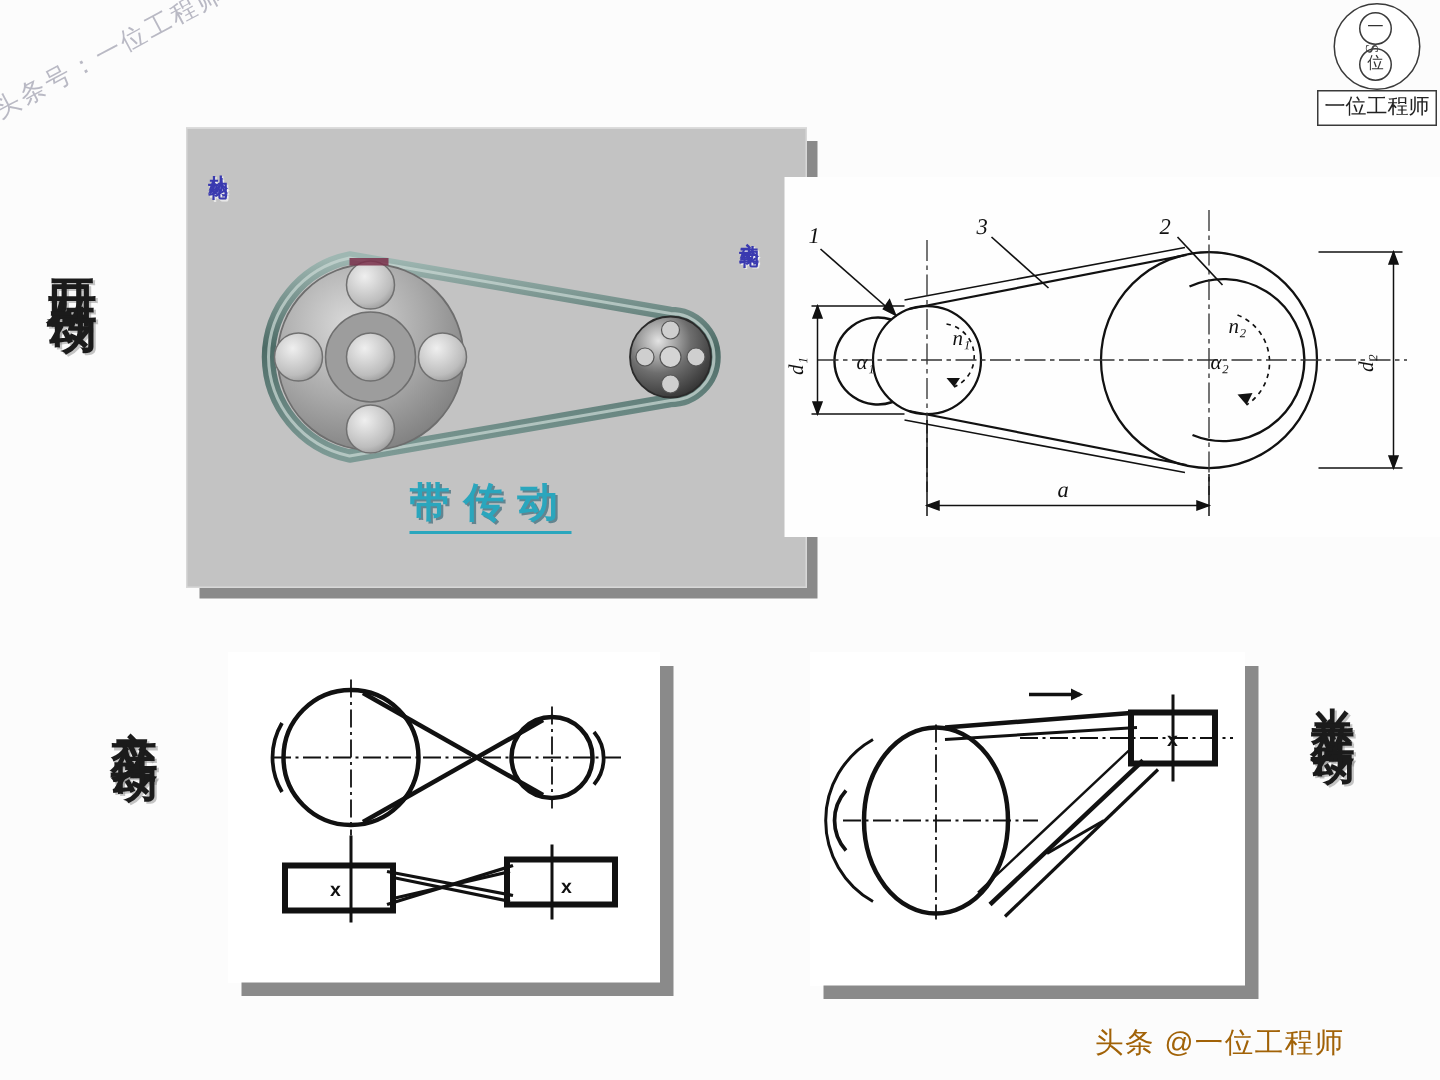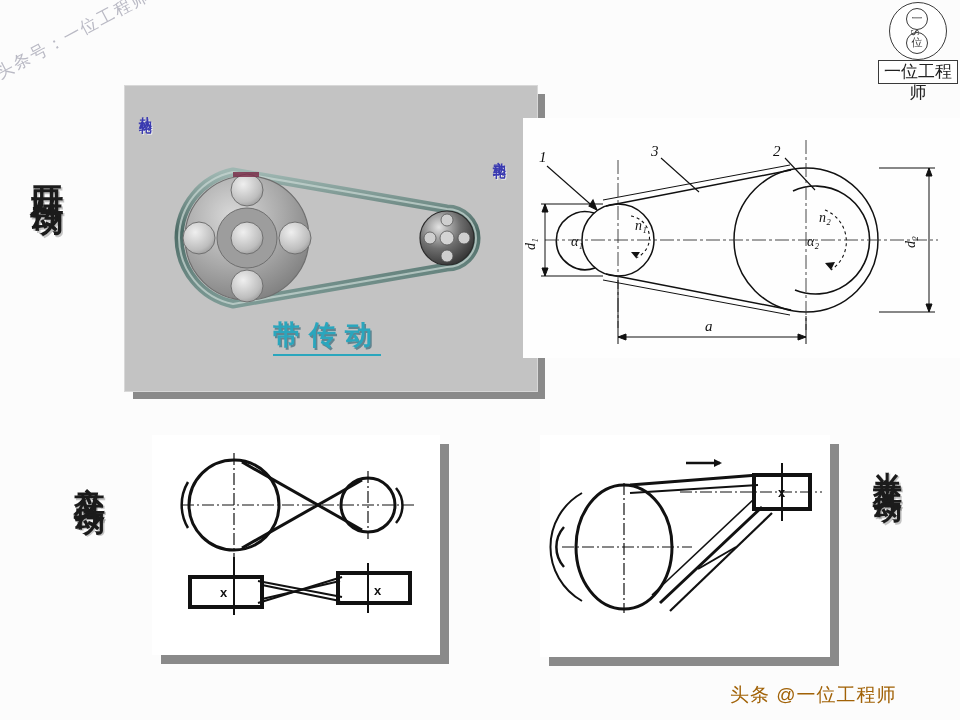--- a/index.html
+++ b/index.html
@@ -52,21 +52,21 @@
   }
   .logo .lsub.top{left:28px;top:6px;}
   .logo .lsub.bot{left:28px;top:30px;}
   .logo .lswirl{
     position:absolute;left:33px;top:23px;font-size:12px;color:#444;
     transform:rotate(90deg);
   }
   .logo .lname{
     position:absolute;left:0px;top:58px;width:78px;height:22px;
     border:1.4px solid #3a3a3a;background:#fff;
-    font-size:17px;line-height:21px;text-align:center;color:#222;
+    font-size:14px;line-height:21px;text-align:center;color:#222;
     font-family:"Liberation Serif","DejaVu Serif",serif;
     letter-spacing:0px;
   }
 
   
   .vlabel{
     position:absolute;
     writing-mode:vertical-rl;
     text-orientation:upright;
     font-family:"Liberation Serif","DejaVu Serif",serif;

